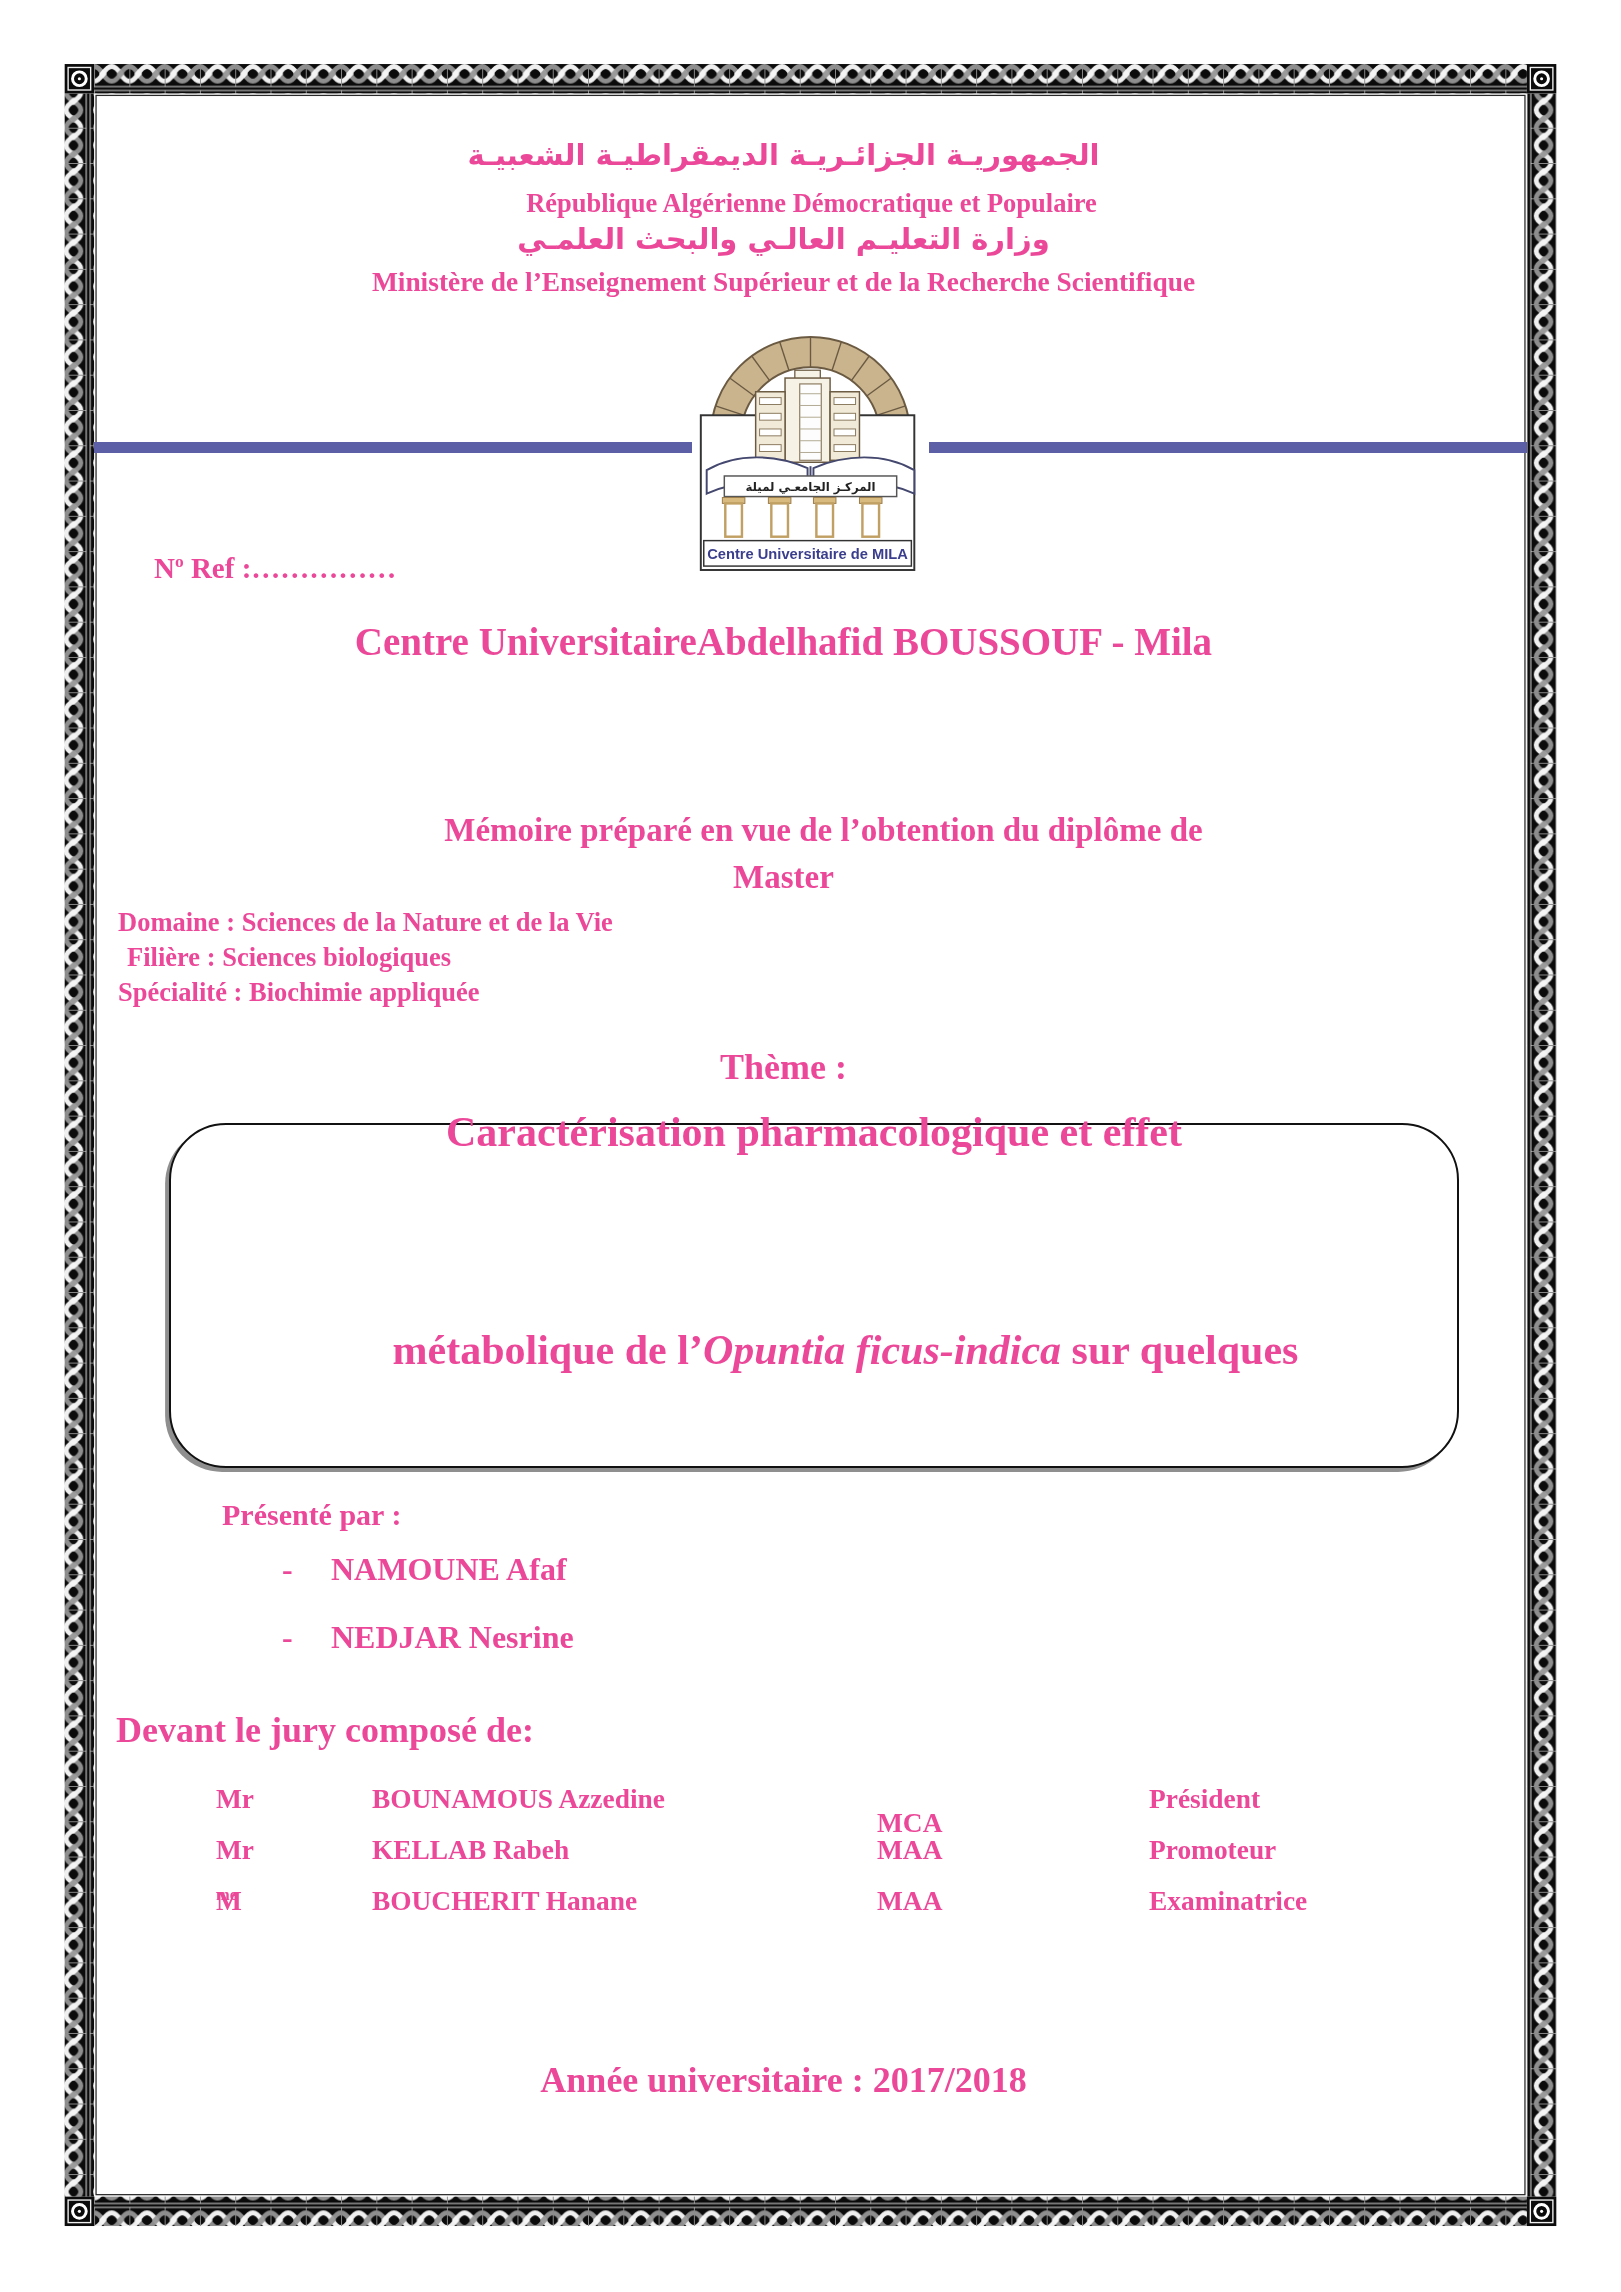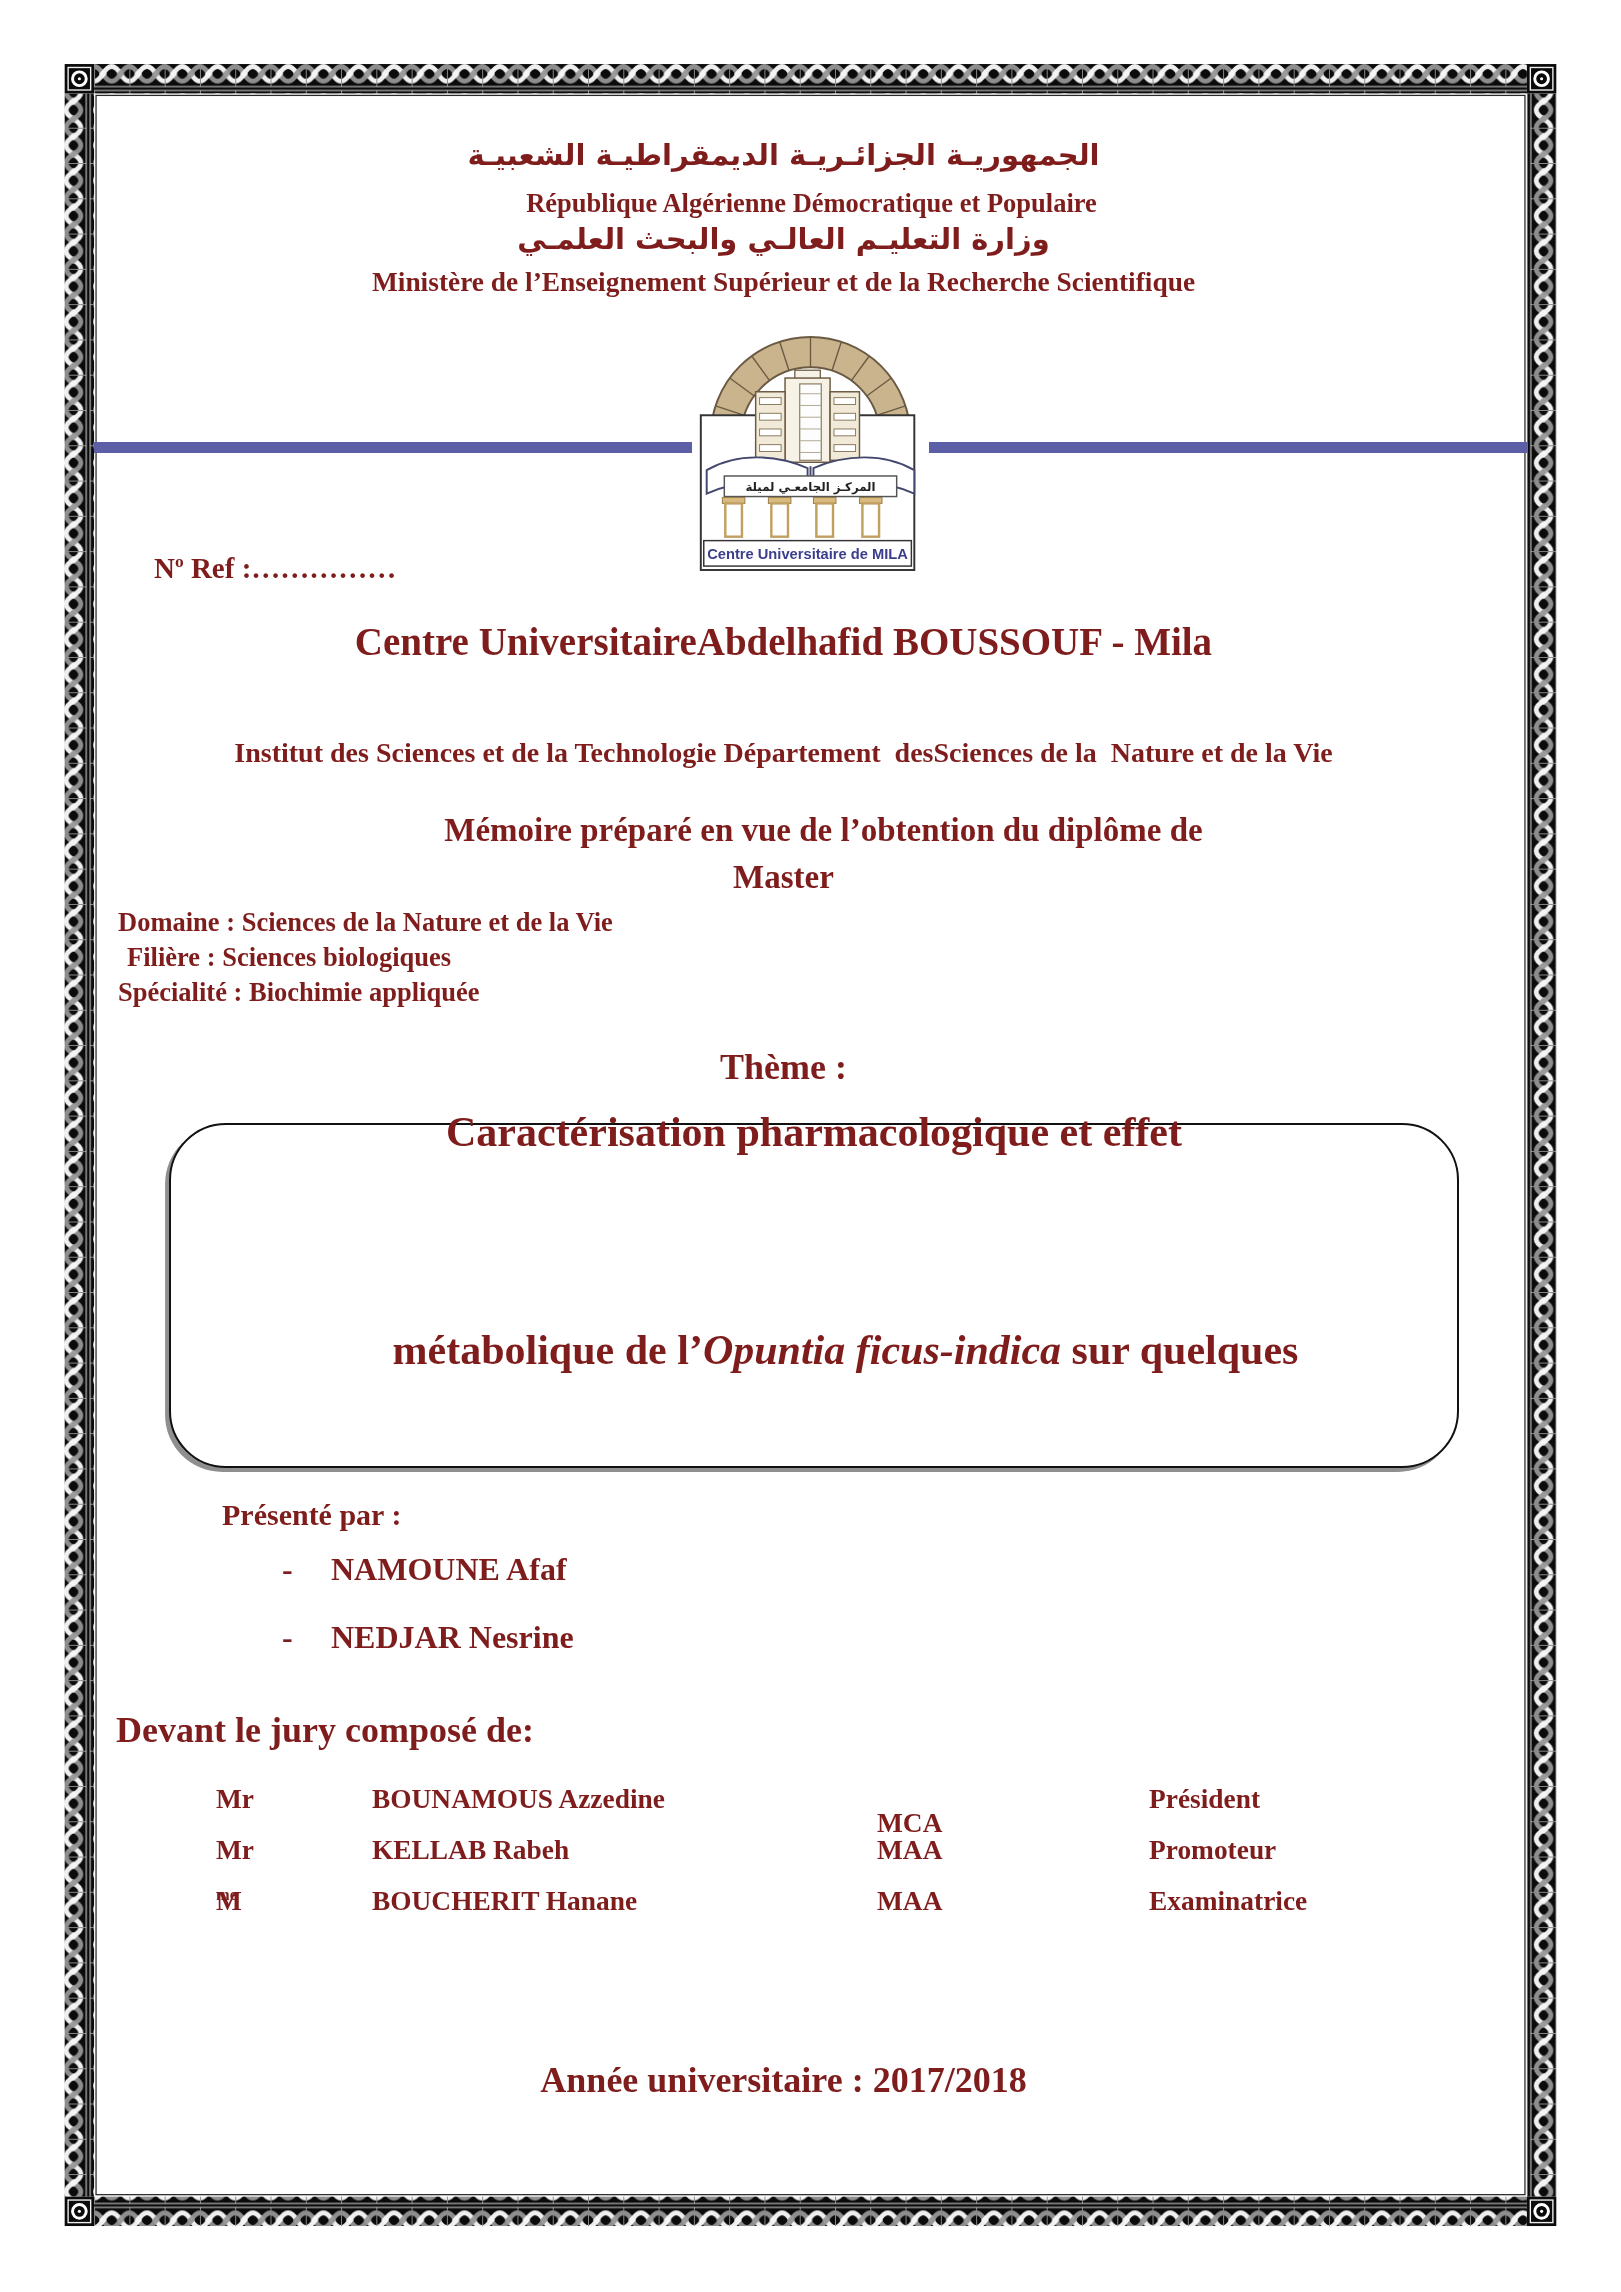--- a/index.html
+++ b/index.html
@@ -1,18 +1,18 @@
 <!DOCTYPE html>
 <html><head>
 <meta charset="utf-8">
 <style>
   html,body{margin:0;padding:0;background:#ffffff;}
   .page{
     position:relative;width:1567px;height:2293px;background:#fff;
-    font-family:"Liberation Serif","DejaVu Serif",serif;color:#7f1d1d;overflow:hidden;
+    font-family:"Liberation Serif","DejaVu Serif",serif;color:#ec4899;overflow:hidden;
   }
   .abs{position:absolute;}
   .t{position:absolute;font-weight:bold;white-space:pre;line-height:1.15;}
   .ctr{left:0;width:100%;text-align:center;}
   .ar{font-family:"DejaVu Sans",sans-serif;direction:rtl;}
   sup.small{font-size:0.6em;vertical-align:super;line-height:0;}
   .theme-box{
     position:absolute;left:169px;top:1123px;width:1286px;height:341px;
     border:2.9px solid #111;border-radius:57px;background:#fff;
     box-shadow:-3.9px 3.9px 0 #8f8f8f;
@@ -169,21 +169,20 @@
       <rect x="12" y="222" width="212" height="26" fill="#ffffff" stroke="#333" stroke-width="1.5"></rect>
       <text x="118" y="241" text-anchor="middle" font-family="Liberation Sans, sans-serif" font-size="15" font-weight="bold" fill="#3b3e8c">Centre Universitaire de MILA</text>
     </svg>
   </div>
 
   <div class="t" style="left:125px;top:519px;font-size:29px;">
     <span>N</span><sup class="small">o</sup><span> Ref :……………</span>
   </div>
 
   <div class="t ctr" style="top:620px;font-size:39px;">Centre UniversitaireAbdelhafid BOUSSOUF - Mila</div>
-  <div class="t ctr" style="top:737px;font-size:28px;">Institut des Sciences et de la Technologie Département  desSciences de la  Nature et de la Vie</div>
 
   <div class="t ctr" style="top:812px;font-size:33px;padding-left:40px;">Mémoire préparé en vue de l’obtention du diplôme de</div>
   <div class="t ctr" style="top:859px;font-size:33px;">Master</div>
 
   <div class="t" style="left:118px;top:907px;font-size:26.5px;">Domaine : Sciences de la Nature et de la Vie</div>
   <div class="t" style="left:127px;top:942px;font-size:26.5px;">Filière : Sciences biologiques</div>
   <div class="t" style="left:118px;top:977px;font-size:26.5px;">Spécialité : Biochimie appliquée</div>
 
   <div class="t ctr" style="top:1047px;font-size:36px;">Thème :</div>
 

